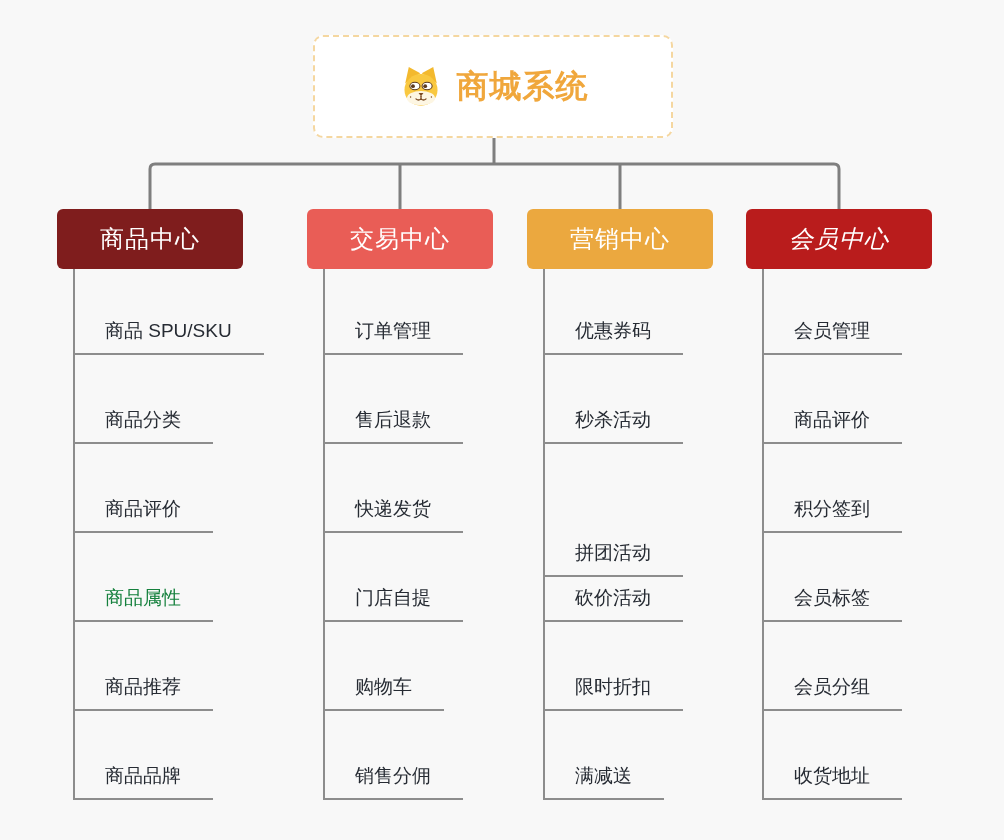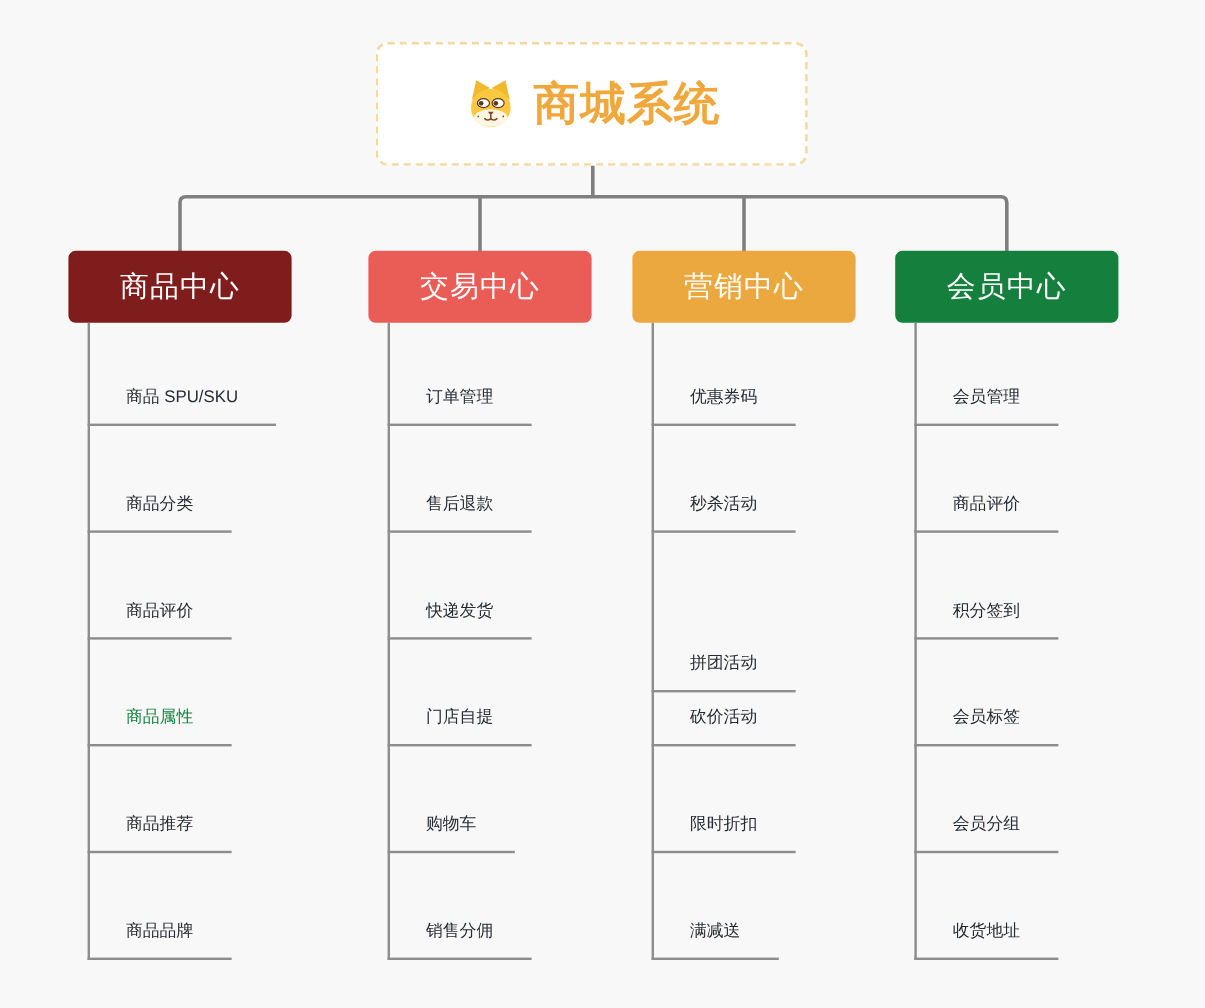--- a/index.html
+++ b/index.html
@@ -16,41 +16,41 @@
 
   
   .root-node{
     position:absolute;left:313px;top:35px;width:360px;height:103px;
     background:#ffffff;border:2px dashed #f5d7a0;border-radius:10px;
     box-sizing:border-box;
     display:flex;align-items:center;justify-content:center;gap:13px;
     cursor:pointer;
   }
   .root-title{
-    font-size:38px;font-weight:600;letter-spacing:1px;
+    font-size:32px;font-weight:600;letter-spacing:1px;
   }
   .dog-icon{display:flex;align-items:center;}
 
   
   .branch-node{
     position:absolute;top:209px;width:186px;height:60px;
     border-radius:6px;
     display:flex;align-items:center;justify-content:center;
     cursor:pointer;
   }
   .branch-label{color:#ffffff;font-size:24px;font-weight:500;letter-spacing:1px;}
 
   
   .col{position:absolute;top:269px;height:531px;}
   .trunk{position:absolute;left:0;top:0;width:2px;background:#8d8d8d;}
   .child{
     position:absolute;left:0;
     padding:0 32px 8px 32px;
     border-bottom:2px solid #8d8d8d;
-    font-size:14px;line-height:29px;color:#262b33;
+    font-size:19px;line-height:29px;color:#262b33;
     white-space:nowrap;cursor:pointer;
   }
 </style>
 </head>
 <body>
 
 <div class="canvas">
 
   <svg class="connectors" viewBox="0 0 1004 840" xmlns="http://www.w3.org/2000/svg">
     <g fill="none" stroke-width="3">
@@ -112,21 +112,21 @@
       </div>
       <div class="col" style="left: 543px;">
         <div class="trunk" style="height: 531px; background: rgb(141, 141, 141);"></div>
         <div class="child" style="top: 47px; border-bottom-color: rgb(141, 141, 141); color: rgb(38, 43, 51);">优惠券码</div>
         <div class="child" style="top: 136px; border-bottom-color: rgb(141, 141, 141); color: rgb(38, 43, 51);">秒杀活动</div>
         <div class="child" style="top: 225px; border-bottom-color: rgb(141, 141, 141); color: rgb(38, 43, 51); margin-top: 44px;">拼团活动</div>
         <div class="child" style="top: 314px; border-bottom-color: rgb(141, 141, 141); color: rgb(38, 43, 51);">砍价活动</div>
         <div class="child" style="top: 403px; border-bottom-color: rgb(141, 141, 141); color: rgb(38, 43, 51);">限时折扣</div>
         <div class="child" style="top: 492px; border-bottom-color: rgb(141, 141, 141); color: rgb(38, 43, 51);">满减送</div>
       </div>
-      <div class="branch-node" style="left: 746px; background: #15803d;">
+      <div class="branch-node" style="left: 746px; background: #b91c1c; font-style: italic;">
         <span class="branch-label">会员中心</span>
       </div>
       <div class="col" style="left: 762px;">
         <div class="trunk" style="height: 531px; background: rgb(141, 141, 141);"></div>
         <div class="child" style="top: 47px; border-bottom-color: rgb(141, 141, 141); color: rgb(38, 43, 51);">会员管理</div>
         <div class="child" style="top: 136px; border-bottom-color: rgb(141, 141, 141); color: rgb(38, 43, 51);">商品评价</div>
         <div class="child" style="top: 225px; border-bottom-color: rgb(141, 141, 141); color: rgb(38, 43, 51);">积分签到</div>
         <div class="child" style="top: 314px; border-bottom-color: rgb(141, 141, 141); color: rgb(38, 43, 51);">会员标签</div>
         <div class="child" style="top: 403px; border-bottom-color: rgb(141, 141, 141); color: rgb(38, 43, 51);">会员分组</div>
         <div class="child" style="top: 492px; border-bottom-color: rgb(141, 141, 141); color: rgb(38, 43, 51);">收货地址</div>

